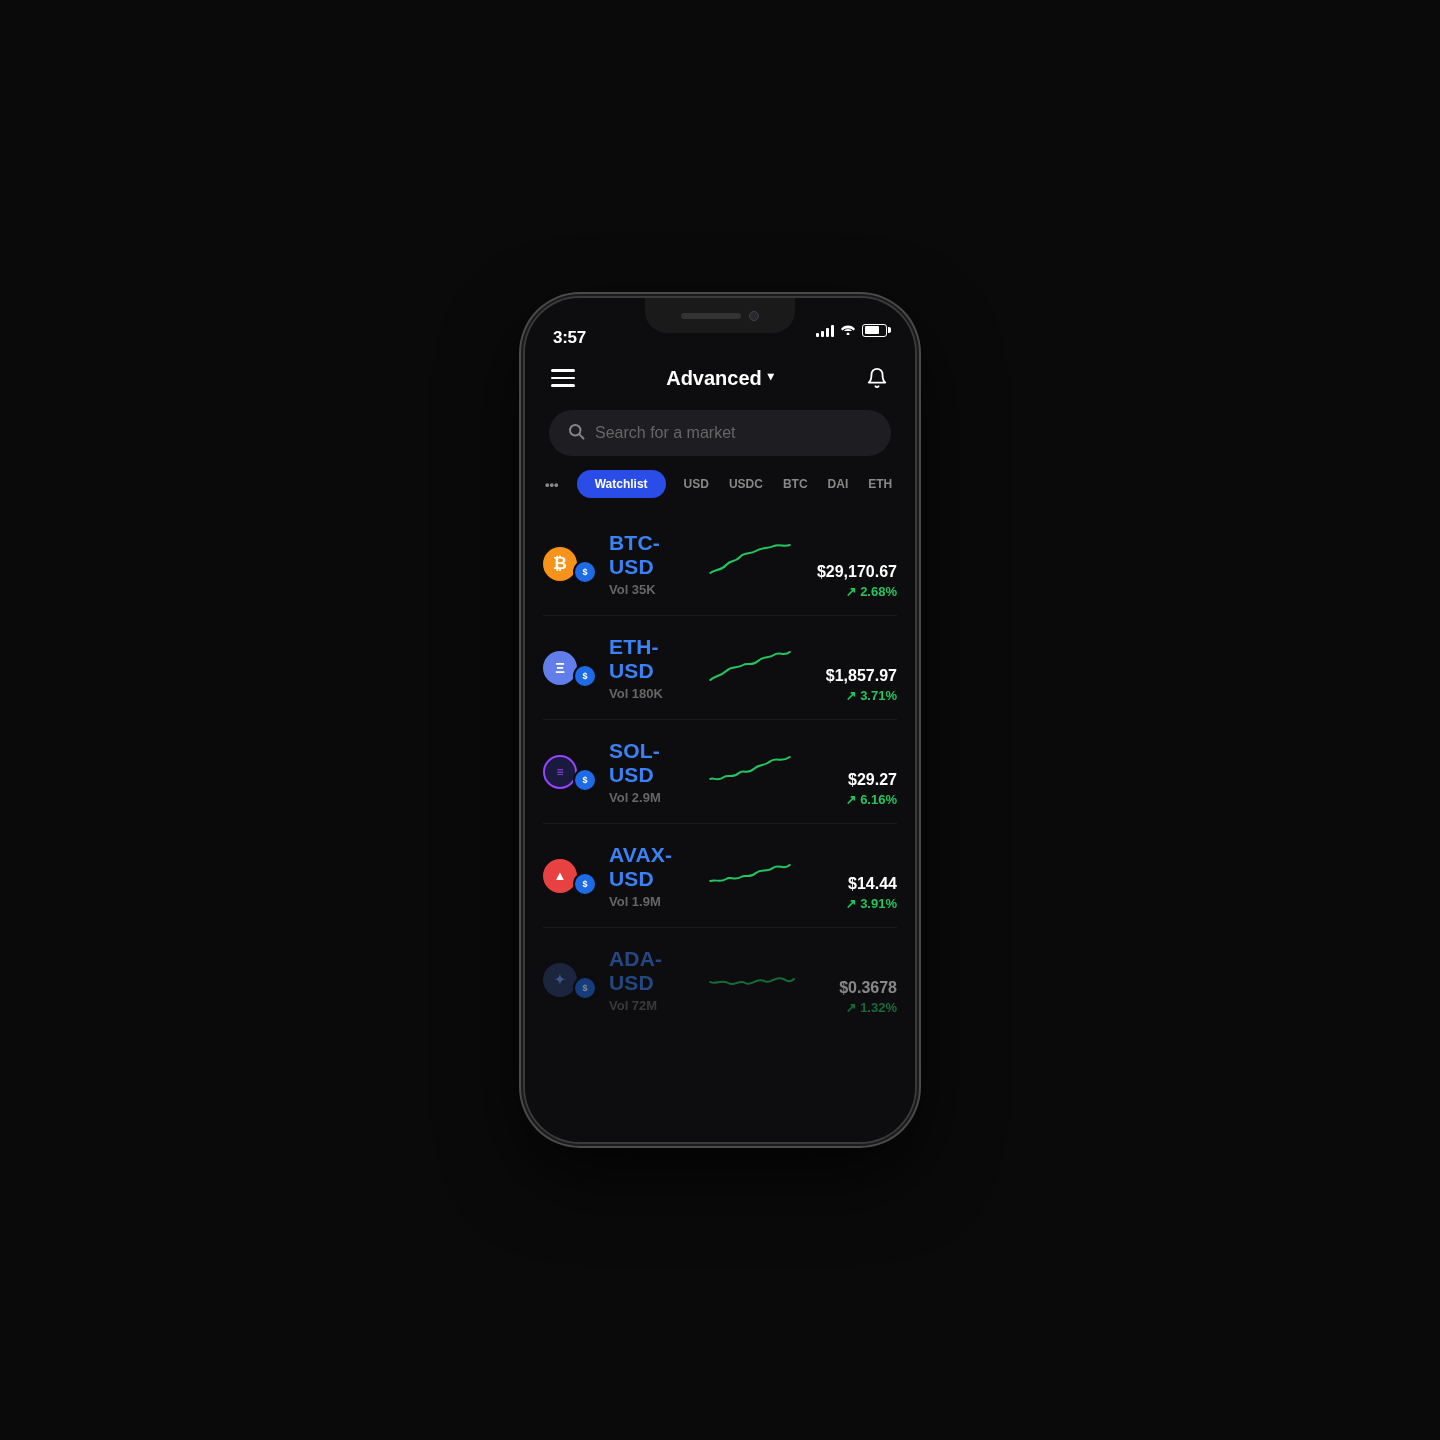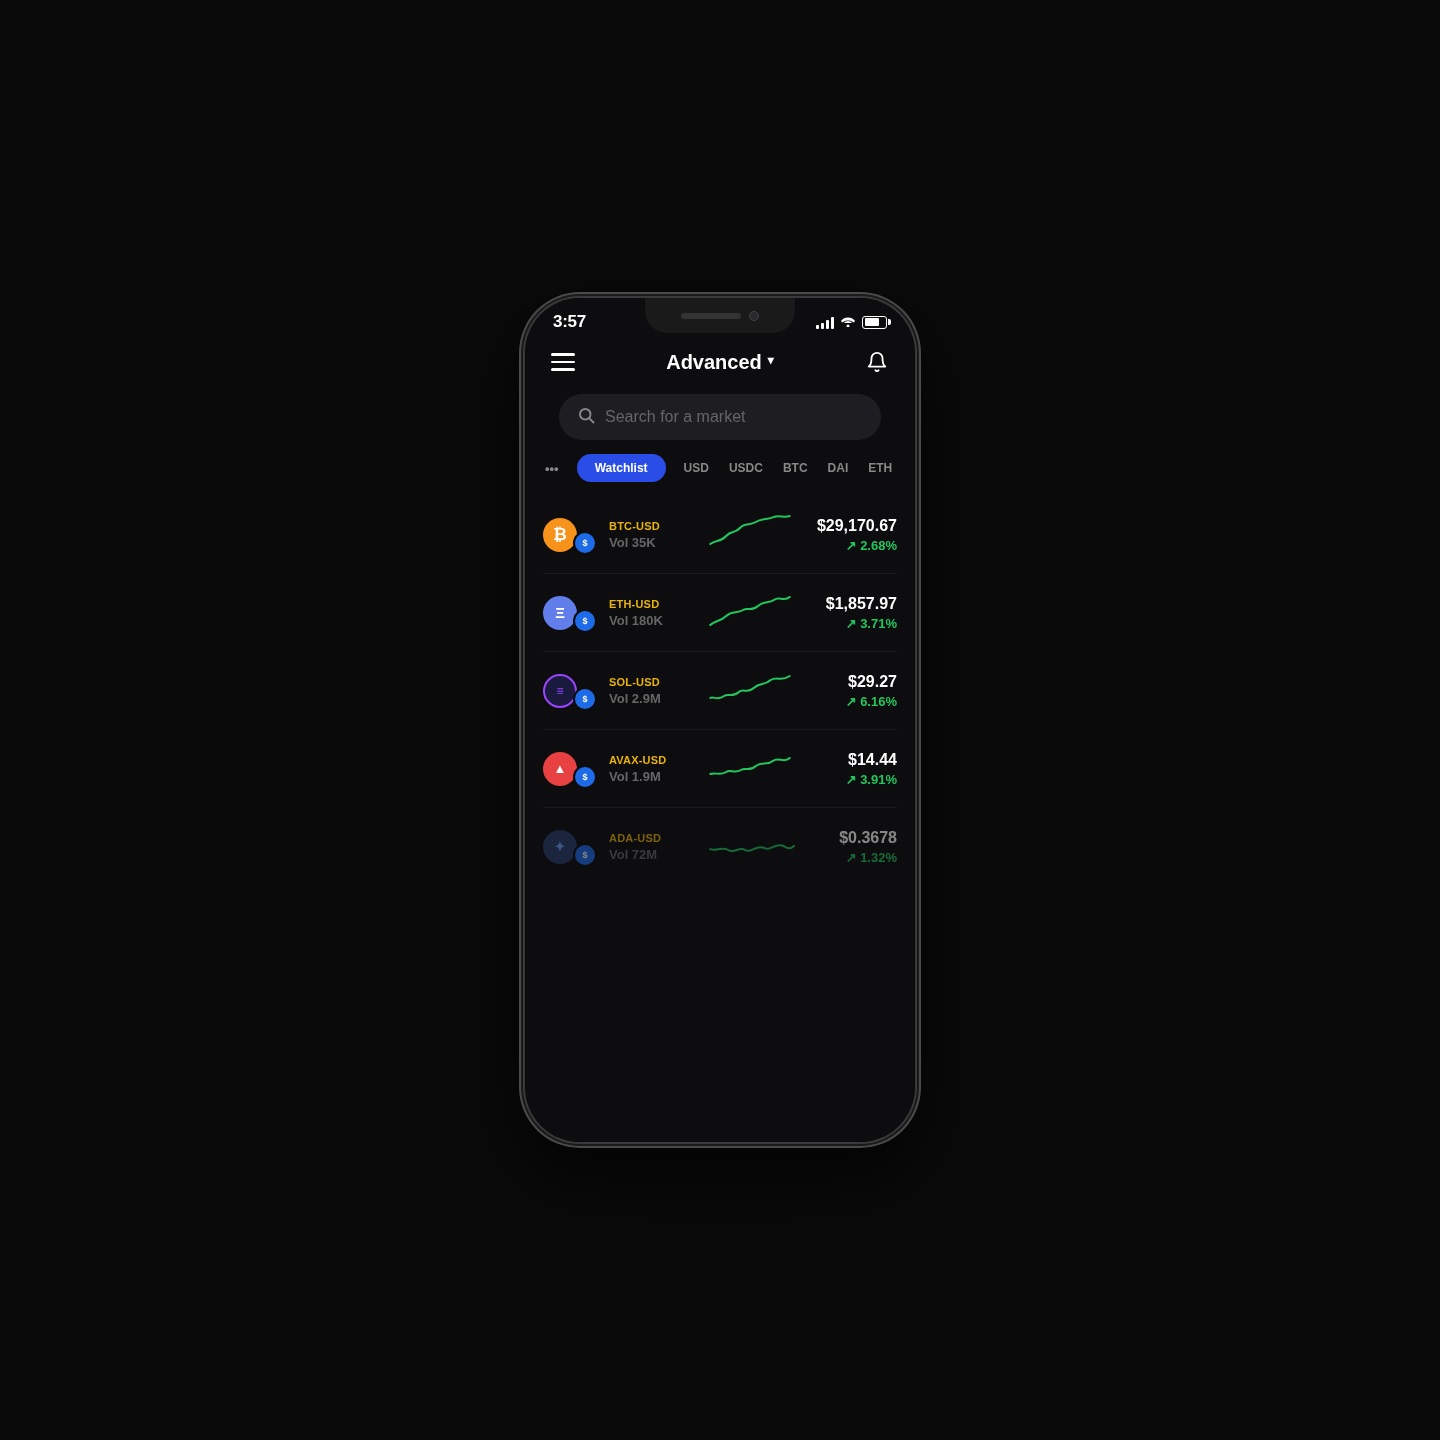--- a/index.html
+++ b/index.html
@@ -72,20 +72,21 @@
       justify-content: space-between;
       align-items: center;
       padding: 14px 28px 6px;
       z-index: 5;
     }
     .status-time {
       font-size: 17px;
       font-weight: 600;
       color: #ffffff;
       letter-spacing: -0.3px;
+      margin-top: 16px;
     }
     .status-icons {
       display: flex;
       align-items: center;
       gap: 6px;
     }
     .signal-bars {
       display: flex;
       align-items: flex-end;
       gap: 2px;
@@ -169,21 +170,21 @@
       justify-content: center;
       cursor: pointer;
     }
     .bell-svg {
       width: 22px;
       height: 22px;
     }
 
     
     .search-container {
-      padding: 4px 34px 14px;
+      padding: 4px 24px 14px;
     }
     .search-bar {
       display: flex;
       align-items: center;
       background: #1e1e22;
       border-radius: 30px;
       padding: 12px 18px;
       gap: 10px;
     }
     .search-icon {
@@ -285,23 +286,23 @@
     .coin-btc { background: #f7931a; }
     .coin-eth { background: #627eea; }
     .coin-sol { background: #1a1a3e; border: 2px solid #9945ff; }
     .coin-avax { background: #e84142; }
     .coin-ada { background: #2a3e6e; }
 
     .market-info {
       flex: 1;
     }
     .market-pair {
-      font-size: 11px;
+      font-size: 21px;
       font-weight: 700;
-      color: #eab308;
+      color: #3b82f6;
       letter-spacing: 0.2px;
     }
     .market-vol {
       font-size: 13px;
       color: #666;
       margin-top: 3px;
       font-weight: 700;
     }
 
     .chart-area {
@@ -312,20 +313,21 @@
     }
     .chart-svg {
       width: 100%;
       height: 100%;
     }
 
     .market-price {
       text-align: right;
       flex-shrink: 0;
       min-width: 90px;
+      margin-top: 35px;
     }
     .price-value {
       font-size: 16px;
       font-weight: 700;
       color: white;
     }
     .price-change {
       font-size: 13px;
       font-weight: 600;
       color: #22c55e;

